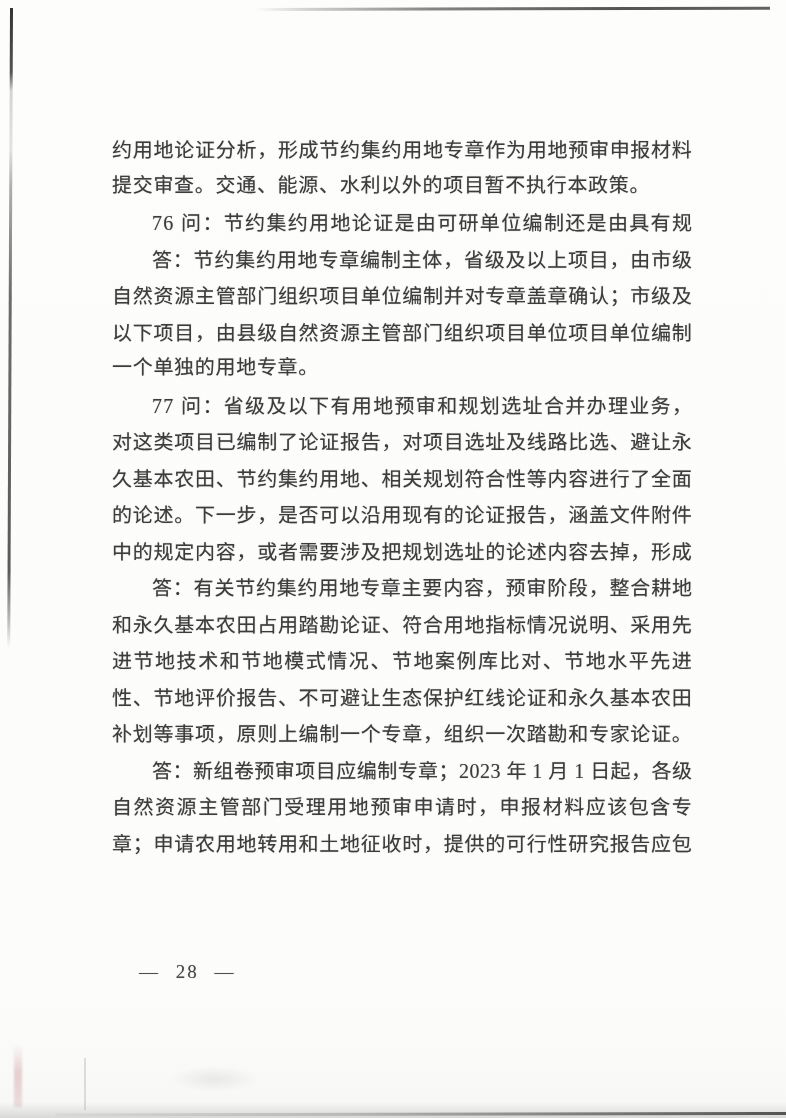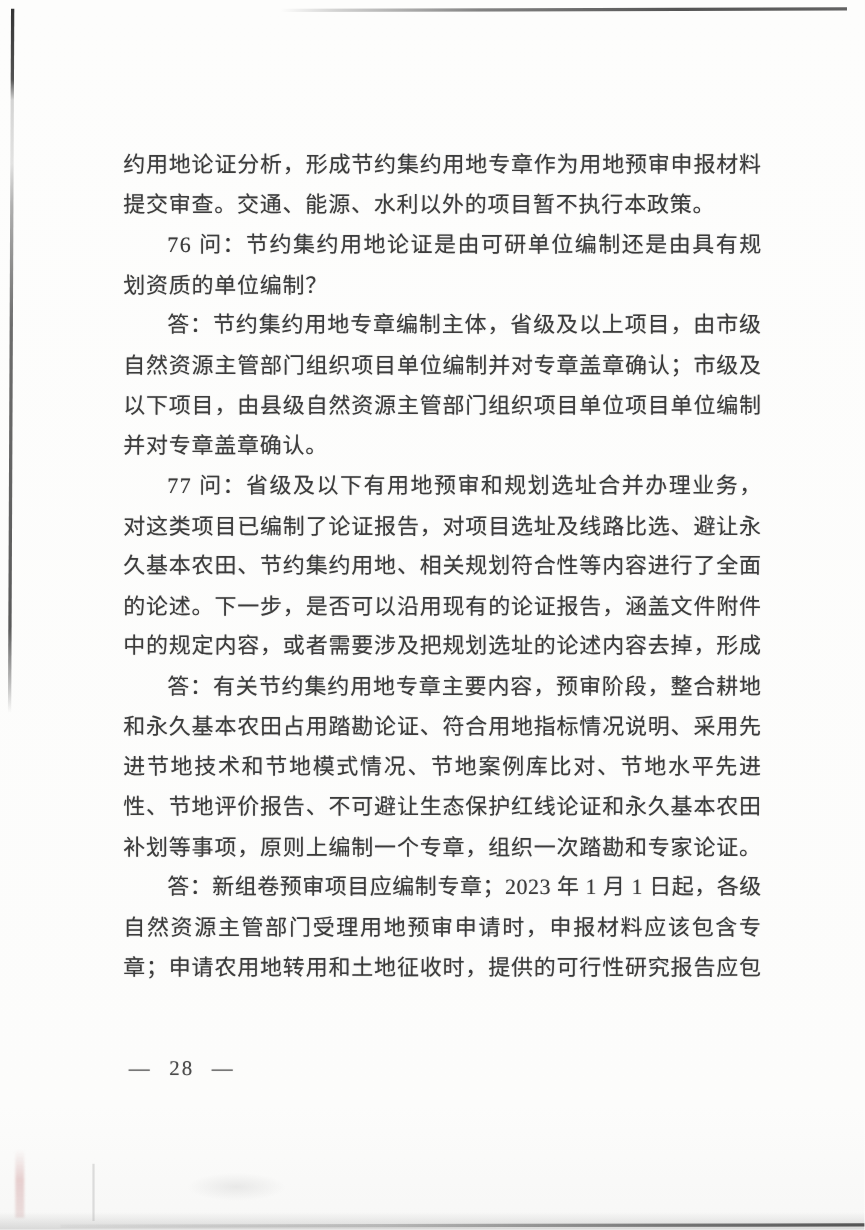--- a/index.html
+++ b/index.html
@@ -27,26 +27,26 @@
     font-size: 20px;
     text-shadow: 0 0 1px rgba(80,80,80,0.55);
     white-space: nowrap;
   }
   .line.justify {
     display: flex;
     justify-content: space-between;
     align-items: baseline;
   }
   .line.justify span { white-space: pre; }
-  .line.flush { letter-spacing: 0.7px; }
+  .line.flush { letter-spacing: 0.7px; font-family: Liberation Mono, monospace; }
   .line.indent { padding-left: 40px; }
   
   .footer {
     position: absolute;
-    left: 117px; top: 961px;
+    left: 139px; top: 961px;
     font-size: 19px;
     color: #4a4a4a;
     letter-spacing: 2px;
     word-spacing: 9px;
     text-shadow: 0 0 1px rgba(100,100,100,0.5);
     text-align: right;
   }
   
   .artifact { position: absolute; pointer-events: none; }
   .top-line {
@@ -160,21 +160,20 @@
         <span>位</span>
         <span>编</span>
         <span>制</span>
         <span>还</span>
         <span>是</span>
         <span>由</span>
         <span>具</span>
         <span>有</span>
         <span>规</span>
       </div>
-      <div class="line flush">划资质的单位编制？</div>
       <div class="line justify indent">
         <span>答</span>
         <span>：</span>
         <span>节</span>
         <span>约</span>
         <span>集</span>
         <span>约</span>
         <span>用</span>
         <span>地</span>
         <span>专</span>
@@ -249,21 +248,21 @@
         <span>目</span>
         <span>单</span>
         <span>位</span>
         <span>项</span>
         <span>目</span>
         <span>单</span>
         <span>位</span>
         <span>编</span>
         <span>制</span>
       </div>
-      <div class="line flush">并对专章盖章确认。</div>
+      <div class="line flush">一个单独的用地专章。</div>
       <div class="line justify indent">
         <span>7</span>
         <span>7</span>
         <span> </span>
         <span>问</span>
         <span>：</span>
         <span>省</span>
         <span>级</span>
         <span>及</span>
         <span>以</span>

